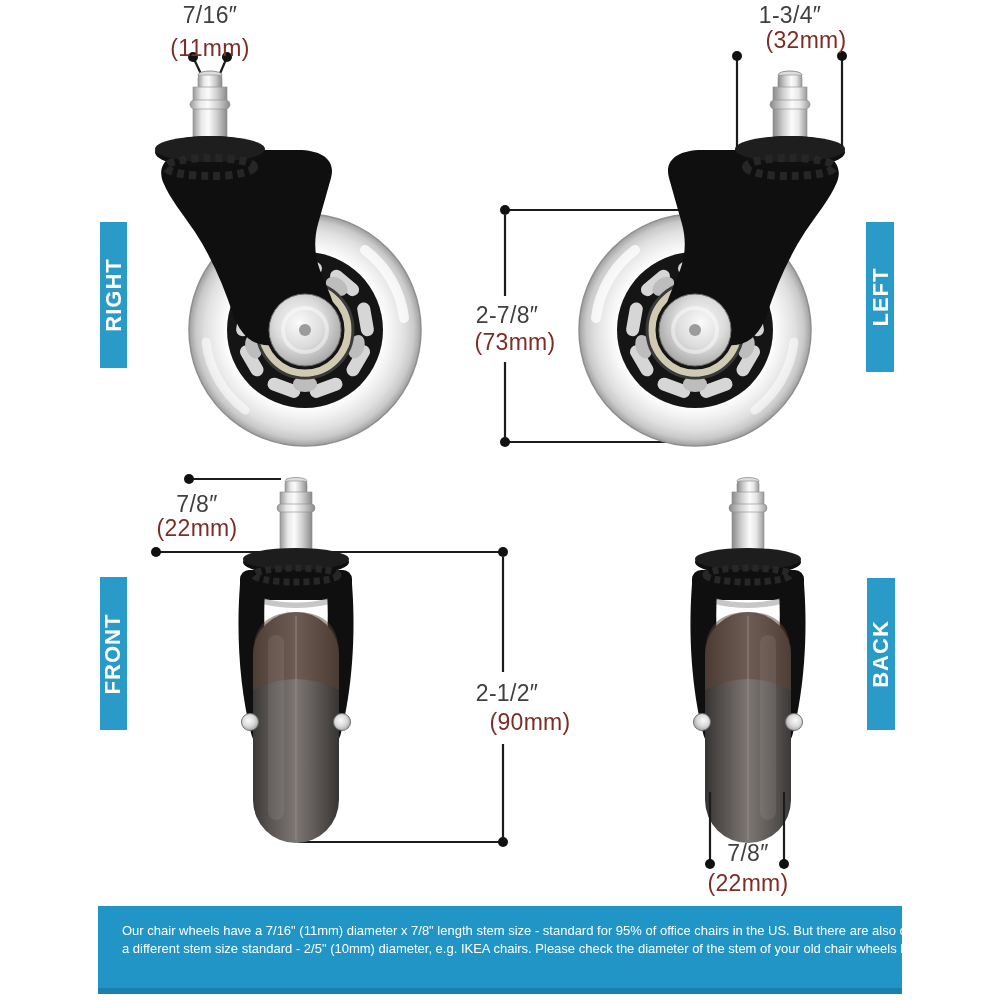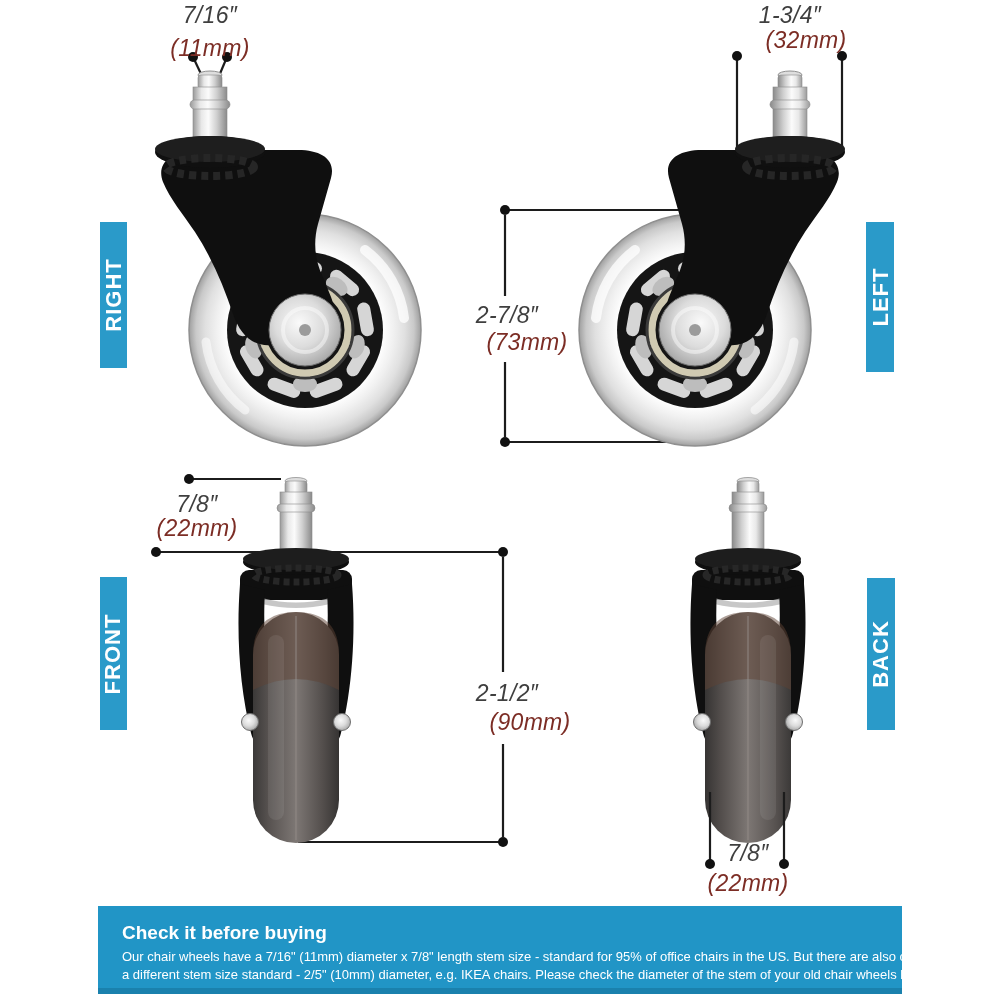--- a/index.html
+++ b/index.html
@@ -3,21 +3,21 @@
 <meta charset="utf-8">
 <style>
   html,body{margin:0;padding:0;background:#fff;}
   .stage{
     position:relative;width:1000px;height:1000px;background:#ffffff;
     font-family:"Liberation Sans",sans-serif;overflow:hidden;
   }
   svg.art{position:absolute;left:0;top:0;z-index:1;}
   .dim{
     position:absolute;width:160px;text-align:center;
-    font-size:23px;line-height:24px;letter-spacing:.3px;z-index:3;font-style:italic;
+    font-size:23px;line-height:24px;letter-spacing:.3px;z-index:3;
   }
   .dim.in{color:#3f3f3f;}
   .dim.mm{color:#7c2d25;}
   .badge{
     position:absolute;background:#2a9ac9;color:#ffffff;z-index:3;
     display:flex;align-items:center;justify-content:center;
     font-weight:bold;font-size:22px;letter-spacing:1px;
   }
   .badge span{transform:rotate(-90deg);white-space:nowrap;}
   #badge-right{left:100px;top:222px;width:27px;height:146px;}
@@ -30,21 +30,21 @@
     box-sizing:border-box;padding:16px 24px 0 24px;overflow:hidden;
   }
   .banner .title{font-weight:bold;font-size:19px;line-height:22px;margin-bottom:4px;}
   .banner .line{font-size:13px;line-height:17.5px;white-space:nowrap;}
   
   #dim-stem-diameter-in{left:130px;top:3px;}
   #dim-stem-diameter-mm{left:130px;top:36px;}
   #dim-mount-width-in{left:710px;top:3px;}
   #dim-mount-width-mm{left:726px;top:28px;}
   #dim-wheel-diameter-in{left:427px;top:303px;}
-  #dim-wheel-diameter-mm{left:447px;top:330px;}
+  #dim-wheel-diameter-mm{left:435px;top:330px;}
   #dim-stem-length-in{left:117px;top:492px;}
   #dim-stem-length-mm{left:117px;top:516px;}
   #dim-total-height-in{left:427px;top:681px;}
   #dim-total-height-mm{left:450px;top:710px;}
   #dim-wheel-width-in{left:668px;top:841px;}
   #dim-wheel-width-mm{left:668px;top:871px;}
 </style>
 </head>
 <body>
 
@@ -220,18 +220,17 @@
     <span>LEFT</span>
   </div>
   <div class="badge" id="badge-front">
     <span>FRONT</span>
   </div>
   <div class="badge" id="badge-back">
     <span>BACK</span>
   </div>
 
   <div class="banner">
-    <div class="title">Check it before buying</div>
     <div class="line">Our chair wheels have a 7/16" (11mm) diameter x 7/8" length stem size - standard for 95% of office chairs in the US. But there are also chairs with</div>
     <div class="line">a different stem size standard - 2/5" (10mm) diameter, e.g. IKEA chairs. Please check the diameter of the stem of your old chair wheels before buying.</div>
   </div>
 
 </div>
 
 </body></html>

